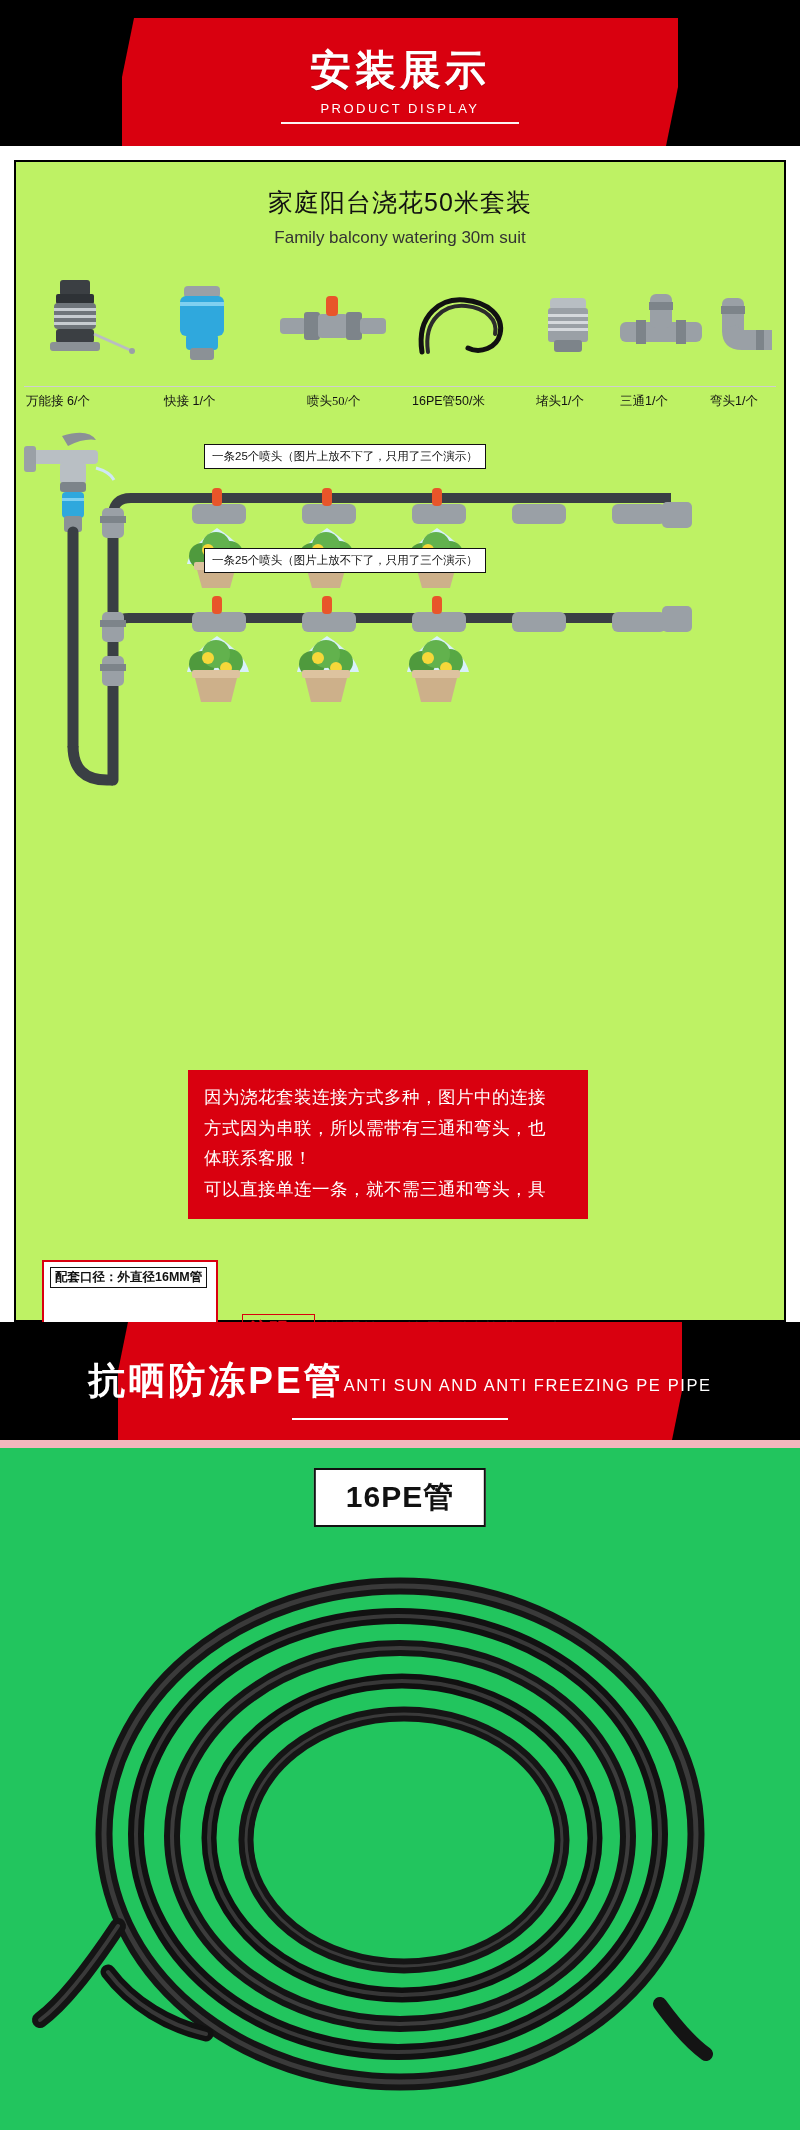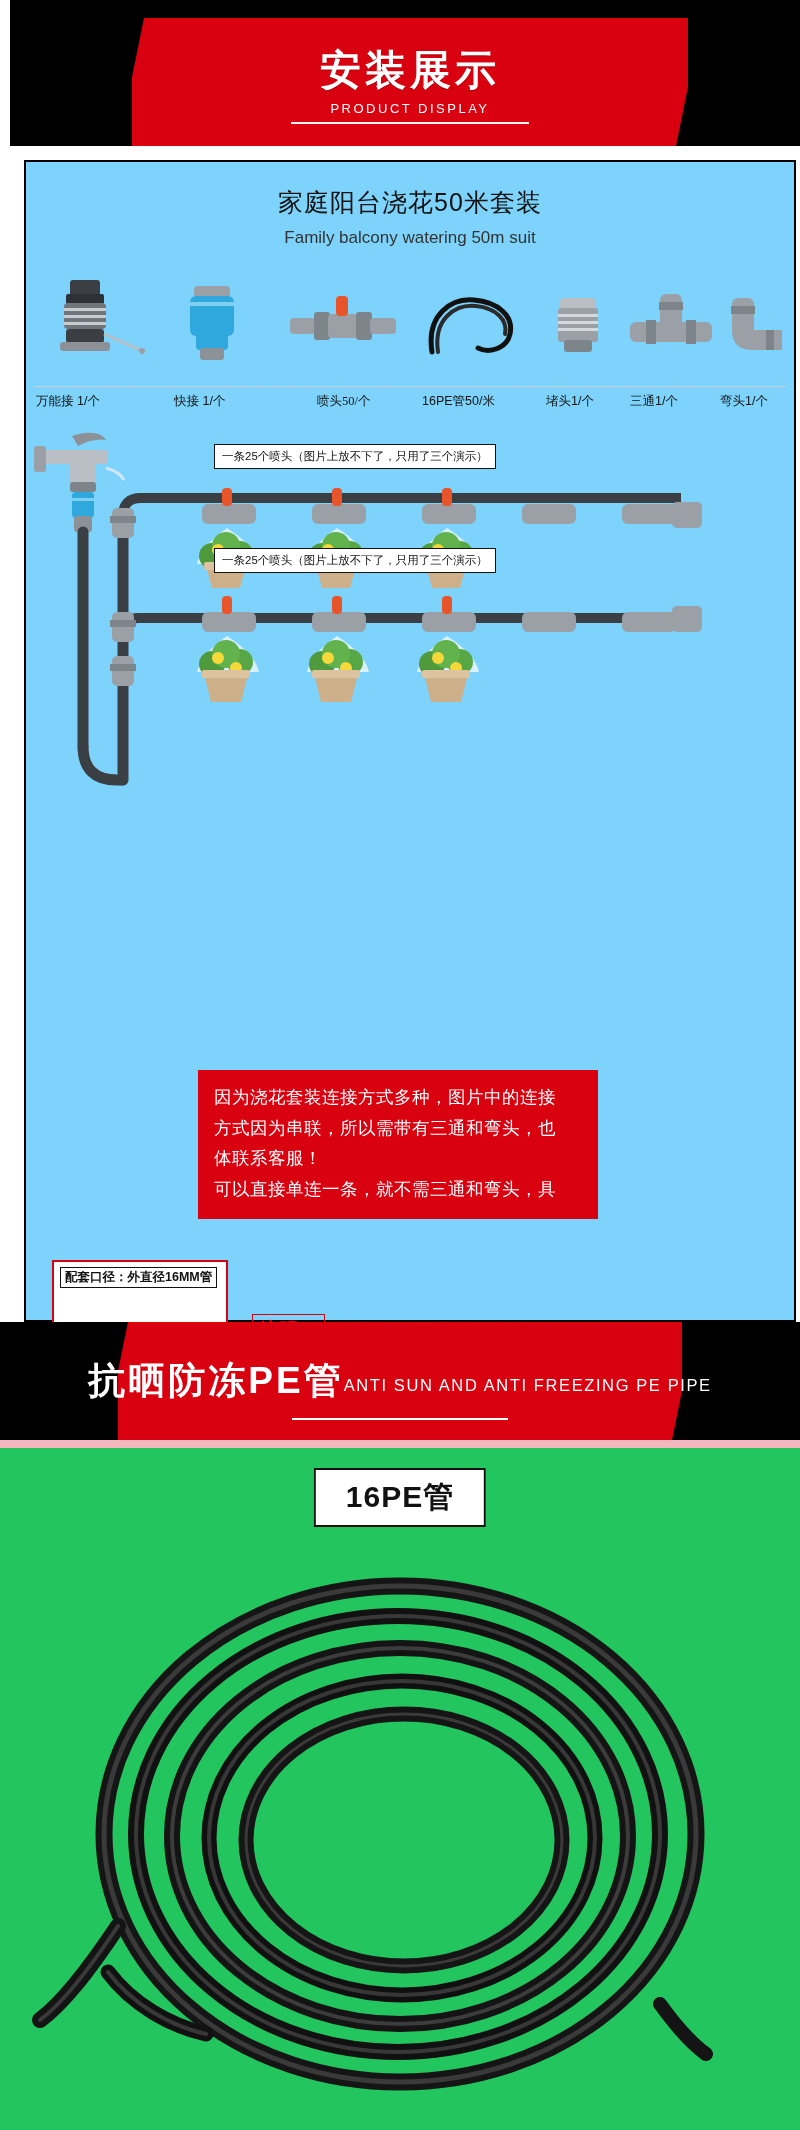--- a/index.html
+++ b/index.html
@@ -4,21 +4,21 @@
 <style>
   * { box-sizing: border-box; }
   html, body { margin:0; padding:0; }
   body {
     width:800px; height:2130px;
     background:#ffffff;
     font-family:"Liberation Sans", sans-serif;
     overflow:hidden;
     position:relative;
   }
-  .page { width:800px; height:2130px; position:relative; background:#fff;padding-left:10px; }
+  .page { width:800px; height:2130px; position:relative; background:#fff; }
 
   
   .topstrip { width:800px; height:18px; background:#000; }
 
   
   .banner {
     width:800px; height:128px; background:#d9000f;
     position:relative; overflow:hidden;
   }
   .banner .blk-left, .banner .blk-right {
@@ -47,21 +47,21 @@
   }
   .banner-underline {
     position:absolute; bottom:22px; left:50%; transform:translateX(-50%);
     width:238px; height:2px; background:#fff; opacity:.95;
   }
 
   
   .card {
     position:relative;
     margin:14px 14px 0 14px; width:772px; height:1162px;
-    border:2px solid #000; background:#7dd3fc;
+    border:2px solid #000; background:#bef264;
   }
   .card-title-cn {
     text-align:center; font-size:25px; color:#111; margin-top:24px; letter-spacing:1px;
   }
   .card-title-en {
     text-align:center; font-size:17px; color:#333; margin-top:9px;
   }
 
   
   .parts-row {
@@ -166,21 +166,21 @@
     <div class="banner-inner">
       <div class="banner-cn">安装展示</div>
       <div class="banner-en">PRODUCT DISPLAY</div>
     </div>
     <div class="banner-underline"></div>
   </div>
 
   <div class="card">
 
     <div class="card-title-cn">家庭阳台浇花50米套装</div>
-    <div class="card-title-en">Family balcony watering 50m suit</div>
+    <div class="card-title-en">Family balcony watering 30m suit</div>
 
     <div class="parts-row">
 
       <svg class="part" style="left:10px; bottom:4px;" width="118" height="104" viewBox="0 0 118 104">
         <rect x="34" y="8" width="30" height="16" rx="3" fill="#3b3f43"></rect>
         <rect x="30" y="22" width="38" height="10" rx="2" fill="#2e3236"></rect>
         <rect x="28" y="31" width="42" height="26" rx="4" fill="#6f757b"></rect>
         <rect x="28" y="36" width="42" height="3" fill="#c7ccd1"></rect>
         <rect x="28" y="43" width="42" height="3" fill="#c7ccd1"></rect>
         <rect x="28" y="50" width="42" height="3" fill="#c7ccd1"></rect>
@@ -231,21 +231,21 @@
 
       <svg class="part" style="left:700px; bottom:18px;" width="64" height="70" viewBox="0 0 64 70">
         <rect x="6" y="6" width="22" height="38" rx="6" fill="#9aa0a6"></rect>
         <rect x="5" y="14" width="24" height="8" fill="#7d848a"></rect>
         <path d="M6 38 q0 20 20 20 h30 v-20 h-30 q-4 0 -4 -6 z" fill="#9aa0a6"></path>
         <rect x="40" y="38" width="8" height="20" fill="#7d848a"></rect>
       </svg>
     </div>
 
     <div class="labels-row">
-      <div class="lbl" style="left:2px;">万能接 1/个</div>
+      <div class="lbl" style="left:2px;">万能接 6/个</div>
       <div class="lbl" style="left:140px;">快接 1/个</div>
       <div class="lbl" style="left:283px;font-family:Liberation Serif, serif;">喷头50/个</div>
       <div class="lbl" style="left:388px;">16PE管50/米</div>
       <div class="lbl" style="left:512px;">堵头1/个</div>
       <div class="lbl" style="left:596px;">三通1/个</div>
       <div class="lbl" style="left:686px;">弯头1/个</div>
     </div>
 
     <div class="diagram">
 

